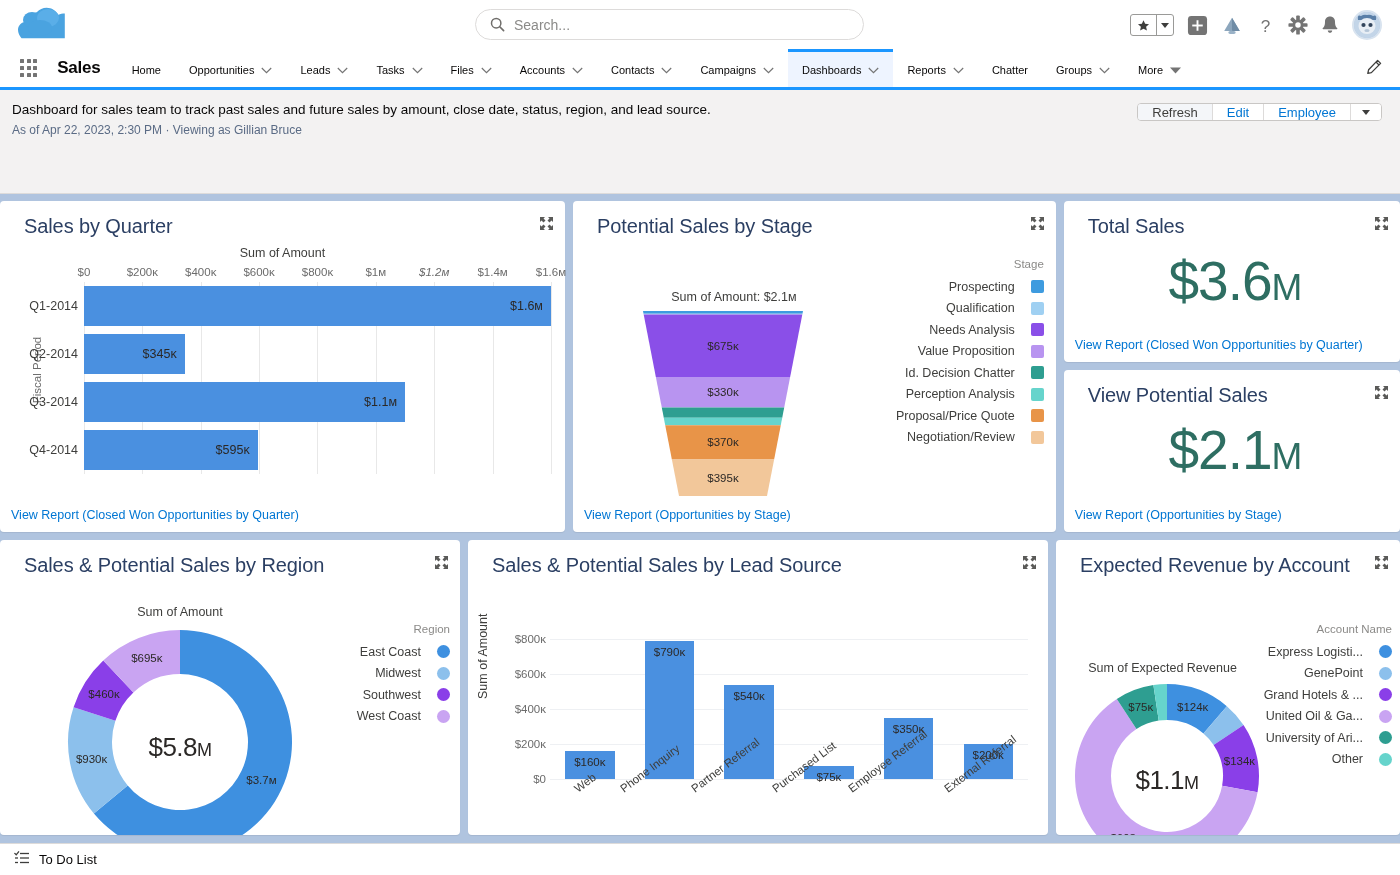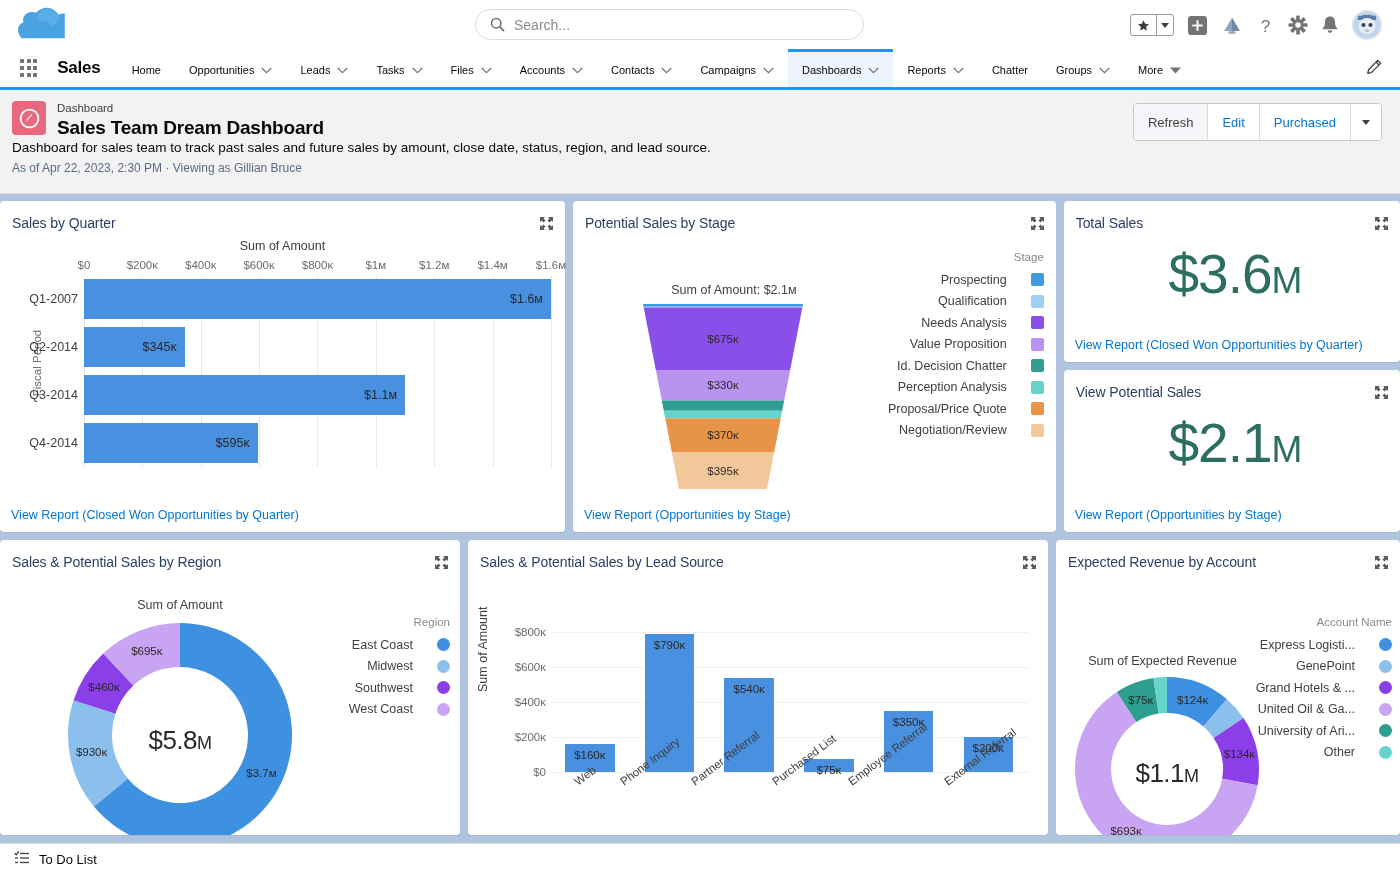--- a/index.html
+++ b/index.html
@@ -89,42 +89,42 @@
     width: 34px; height: 34px; border-radius: 4px; background: #e8697d;
     display: flex; align-items: center; justify-content: center; flex: 0 0 auto;
   }
   .dh-eyebrow { font-size: 11.5px; color: #3e3e3c; line-height: 15px; }
   .dh-title { font-size: 19px; font-weight: bold; color: #080707; line-height: 23px; letter-spacing: -0.2px; }
   .dh-desc { font-size: 13.5px; color: #080707; line-height: 17px; }
   .dh-meta { font-size: 12px; color: #5a6b85; margin-top: 5px; }
   .dh-actions {
     position: absolute; right: 18px; top: 13px; display: flex;
     border: 1px solid #c9c7c5; border-radius: 4px; overflow: hidden; background: #fff;
-    height: 38px;
+    height: 18px;
   }
   .dh-btn {
     padding: 0 14px; font-size: 13px; color: #0176d3; background: #fff;
     border: none; border-right: 1px solid #dddbda; cursor: pointer;
     display: flex; align-items: center; font-family: "Liberation Sans", sans-serif;
   }
   .dh-btn.first { background: #f4f6f9; color: #3e3e3c; }
   .dh-btn.caret { border-right: none; padding: 0 11px; }
 
   
   .grid {
     padding: 7px 0 0 0; display: flex; flex-direction: column; gap: 8px;
   }
   .row { display: flex; gap: 8px; }
   .card {
     background: #fff; border-radius: 4px; position: relative;
     box-shadow: 0 1px 1px rgba(0,0,0,.07);
   }
   .card-title {
-    font-size: 14px; color: #2b3f63; font-weight: 400;
-    padding: 14px 40px 0 12px; letter-spacing: -0.1px;
+    font-size: 20px; color: #2b3f63; font-weight: 400;
+    padding: 14px 40px 0 12px; letter-spacing: -0.1px; margin-left: 12px;
   }
   .expand-ic {
     position: absolute; right: 11px; top: 15px; cursor: pointer;
     width: 15px; height: 15px;
   }
   .view-report {
     position: absolute; left: 11px; bottom: 10px; font-size: 12.5px;
     color: #0176d3; cursor: pointer; text-decoration: none;
   }
 
@@ -165,21 +165,21 @@
   .fn-label {
     font-size: 11.5px; fill: #2b2826; text-anchor: middle;
     font-family: "Liberation Sans", sans-serif;
   }
   .legend {
     position: absolute; right: 12px; top: 20px; display: flex;
     flex-direction: column; align-items: flex-end; gap: 0;
   }
   .legend-title { font-size: 11.5px; color: #8b8a88; margin-bottom: 6px; }
   .legend-row {
-    display: flex; align-items: center; gap: 24px; height: 21.5px;
+    display: flex; align-items: center; gap: 16px; height: 21.5px;
     justify-content: flex-end;
   }
   .legend-label { font-size: 12.5px; color: #3e3e3c; white-space: nowrap; }
   .legend-sw { width: 13px; height: 13px; border-radius: 2px; flex: 0 0 auto; }
   .legend-dot { width: 13px; height: 13px; border-radius: 50%; flex: 0 0 auto; }
 
   
   .metric-val {
     text-align: center; font-size: 55px; color: #2e6e62; font-weight: 400;
     letter-spacing: -1px; padding-top: 11px; padding-left: 6px;
@@ -415,39 +415,27 @@
     </div>
   <div class="pencil-btn">
     <svg width="16" height="16" viewBox="0 0 16 16">
       <path d="M11.6 1.4 L14.6 4.4 L5.4 13.6 L1.8 14.4 L2.6 10.8 Z" fill="none" stroke="#3e3e3c" stroke-width="1.3" stroke-linejoin="round"></path>
       <line x1="10" y1="3" x2="13" y2="6" stroke="#3e3e3c" stroke-width="1.3"></line>
     </svg>
   </div>
 </div>
 
 <div class="dash-header">
-  <div class="dh-top">
-    <div class="dash-icon">
-      <svg width="21" height="21" viewBox="0 0 22 22">
-        <circle cx="11" cy="11" r="9.3" fill="none" stroke="#fff" stroke-width="1.9"></circle>
-        <path d="M14.2 7 L9.2 12.4 L7.4 14.8 L8.2 11.8 L13.4 6.6 Z" fill="#fff"></path>
-      </svg>
-    </div>
-    <div>
-      <div class="dh-eyebrow">Dashboard</div>
-      <div class="dh-title">Sales Team Dream Dashboard</div>
-    </div>
-  </div>
   <div class="dh-desc">Dashboard for sales team to track past sales and future sales by amount, close date, status, region, and lead source.</div>
   <div class="dh-meta">As of Apr 22, 2023, 2:30 PM · Viewing as Gillian Bruce</div>
 
   <div class="dh-actions">
     <button class="dh-btn first">Refresh</button>
     <button class="dh-btn">Edit</button>
-    <button class="dh-btn">Purchased</button>
+    <button class="dh-btn">Employee</button>
     <button class="dh-btn caret">
       <span class="caret-down" style="border-top-color:#3e3e3c;"></span>
     </button>
   </div>
 </div>
 
 <div class="grid">
 
   <div class="row">
 
@@ -465,38 +453,38 @@
         <div class="axis-title">Sum of Amount</div>
         <div class="hbar-plot">
           <div class="hb-ylabel">Fiscal Period</div>
           <div class="hb-ticks" id="hbTicks">
               <div class="hb-tick" style="left: 0%;">$0</div>
               <div class="hb-tick" style="left: 12.5%;">$200ᴋ</div>
               <div class="hb-tick" style="left: 25%;">$400ᴋ</div>
               <div class="hb-tick" style="left: 37.5%;">$600ᴋ</div>
               <div class="hb-tick" style="left: 50%;">$800ᴋ</div>
               <div class="hb-tick" style="left: 62.5%;">$1ᴍ</div>
-              <div class="hb-tick" style="left: 75%;">$1.2ᴍ</div>
+              <div class="hb-tick" style="left: 75%; font-style: italic;">$1.2ᴍ</div>
               <div class="hb-tick" style="left: 87.5%;">$1.4ᴍ</div>
               <div class="hb-tick" style="left: 100%;">$1.6ᴍ</div>
             </div>
           <div class="hb-rows" id="hbRows">
               <div class="hb-grid">
                 <div class="hb-gline" style="left: 0%;"></div>
                 <div class="hb-gline" style="left: 12.5%;"></div>
                 <div class="hb-gline" style="left: 25%;"></div>
                 <div class="hb-gline" style="left: 37.5%;"></div>
                 <div class="hb-gline" style="left: 50%;"></div>
                 <div class="hb-gline" style="left: 62.5%;"></div>
                 <div class="hb-gline" style="left: 75%;"></div>
                 <div class="hb-gline" style="left: 87.5%;"></div>
                 <div class="hb-gline" style="left: 100%;"></div>
               </div>
               <div class="hb-row">
-                <div class="hb-cat">Q1-2007</div>
+                <div class="hb-cat">Q1-2014</div>
                 <div class="hb-bar" style="width: 100%; background: rgb(74, 144, 224);">
                   <span class="hb-val">$1.6ᴍ</span>
                 </div>
               </div>
               <div class="hb-row">
                 <div class="hb-cat">Q2-2014</div>
                 <div class="hb-bar" style="width: 21.5625%; background: rgb(74, 144, 224);">
                   <span class="hb-val">$345ᴋ</span>
                 </div>
               </div>

